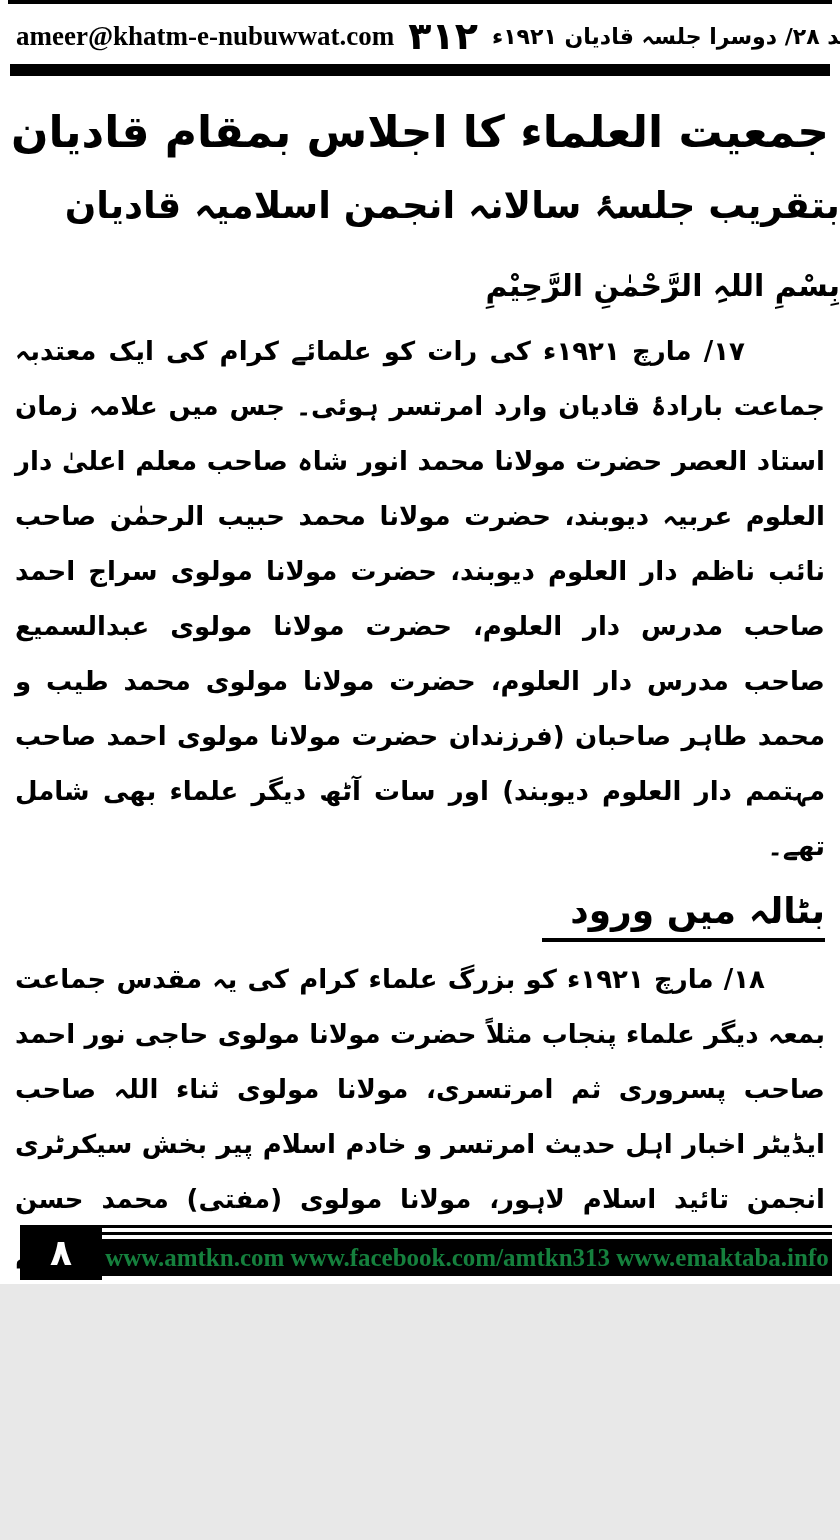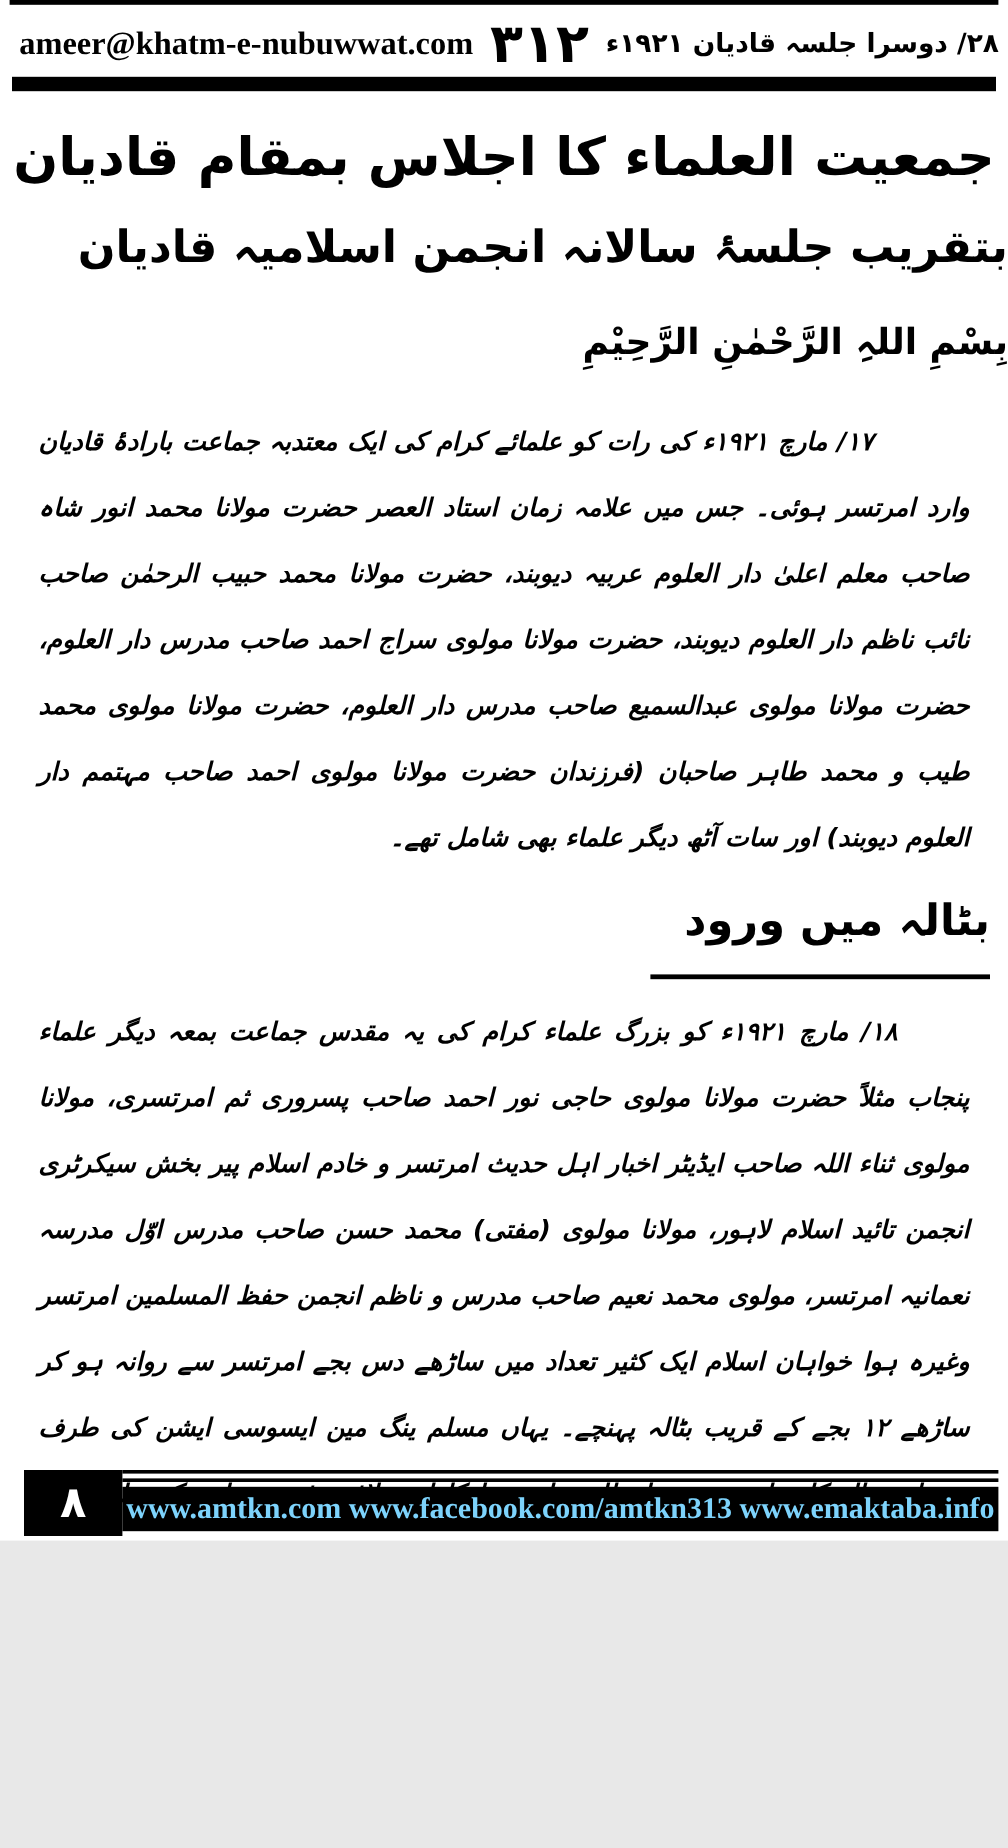--- a/index.html
+++ b/index.html
@@ -15,21 +15,21 @@
   .top-rule{position:absolute;top:0;left:8px;right:8px;height:4px;background:#000;}
   .header-row{
     position:absolute;top:10px;left:16px;right:12px;height:52px;
     display:flex;align-items:center;justify-content:space-between;
   }
   .email{
     font-family:"Liberation Serif", serif;
     font-weight:bold;font-size:27px;letter-spacing:0px;white-space:nowrap;
   }
   .pagenum{
-    font-size:45px;font-weight:bold;direction:rtl;white-space:nowrap;
+    font-size:38px;font-weight:bold;direction:rtl;white-space:nowrap;
     margin:0 14px;
   }
   .booktitle{
     direction:rtl;font-weight:bold;font-size:22px;white-space:nowrap;
     text-align:right;
   }
   .thick-rule{position:absolute;top:64px;left:10px;right:10px;height:12px;background:#000;}
 
   .main-title{
     position:absolute;top:100px;left:0;right:0;
@@ -47,49 +47,48 @@
     font-size:30px;font-weight:bold;line-height:48px;
   }
   .flow{
     position:absolute;top:324px;left:15px;right:15px;
     direction:rtl;
   }
   .para{
     direction:rtl;
     text-align:justify;
     text-justify:inter-word;
-    font-size:21px;font-weight:bold;
+    font-size:26px;font-weight:bold;
     line-height:55px;
-    margin:17px;
-    font-style:italic;
+    margin:0;
   }
   .indent-lg{text-indent:80px;}
   .indent-md{text-indent:40px;}
   .indent-xl{text-indent:60px;}
   .section-heading-wrap{
     direction:rtl;text-align:right;
     margin:12px 0 10px 0;
   }
   .section-heading{
     display:inline-block;
     font-size:36px;font-weight:bold;line-height:50px;
     border-bottom:4px solid #000;
-    padding-left:28px;padding-bottom:19px;
+    padding-left:28px;padding-bottom:2px;
   }
   .footer{position:absolute;left:0;right:0;bottom:0;height:62px;}
   .footer-pagebox{
     position:absolute;left:20px;bottom:4px;width:82px;height:55px;
     background:#000;color:#fff;
     display:flex;align-items:center;justify-content:center;
     font-size:36px;font-weight:bold;
   }
   .footer-right{position:absolute;left:102px;right:8px;bottom:8px;}
   .thin-line{height:3px;background:#000;margin-bottom:4px;}
   .footer-bar{
-    height:37px;background:#000;color:#7dd3fc;
+    height:37px;background:#000;color:#15803d;
     display:flex;align-items:center;justify-content:center;
     font-family:"Liberation Serif", serif;
     font-weight:bold;font-size:25px;white-space:nowrap;
   }
 </style>
 </head>
 <body>
 
 <div class="page">
 

